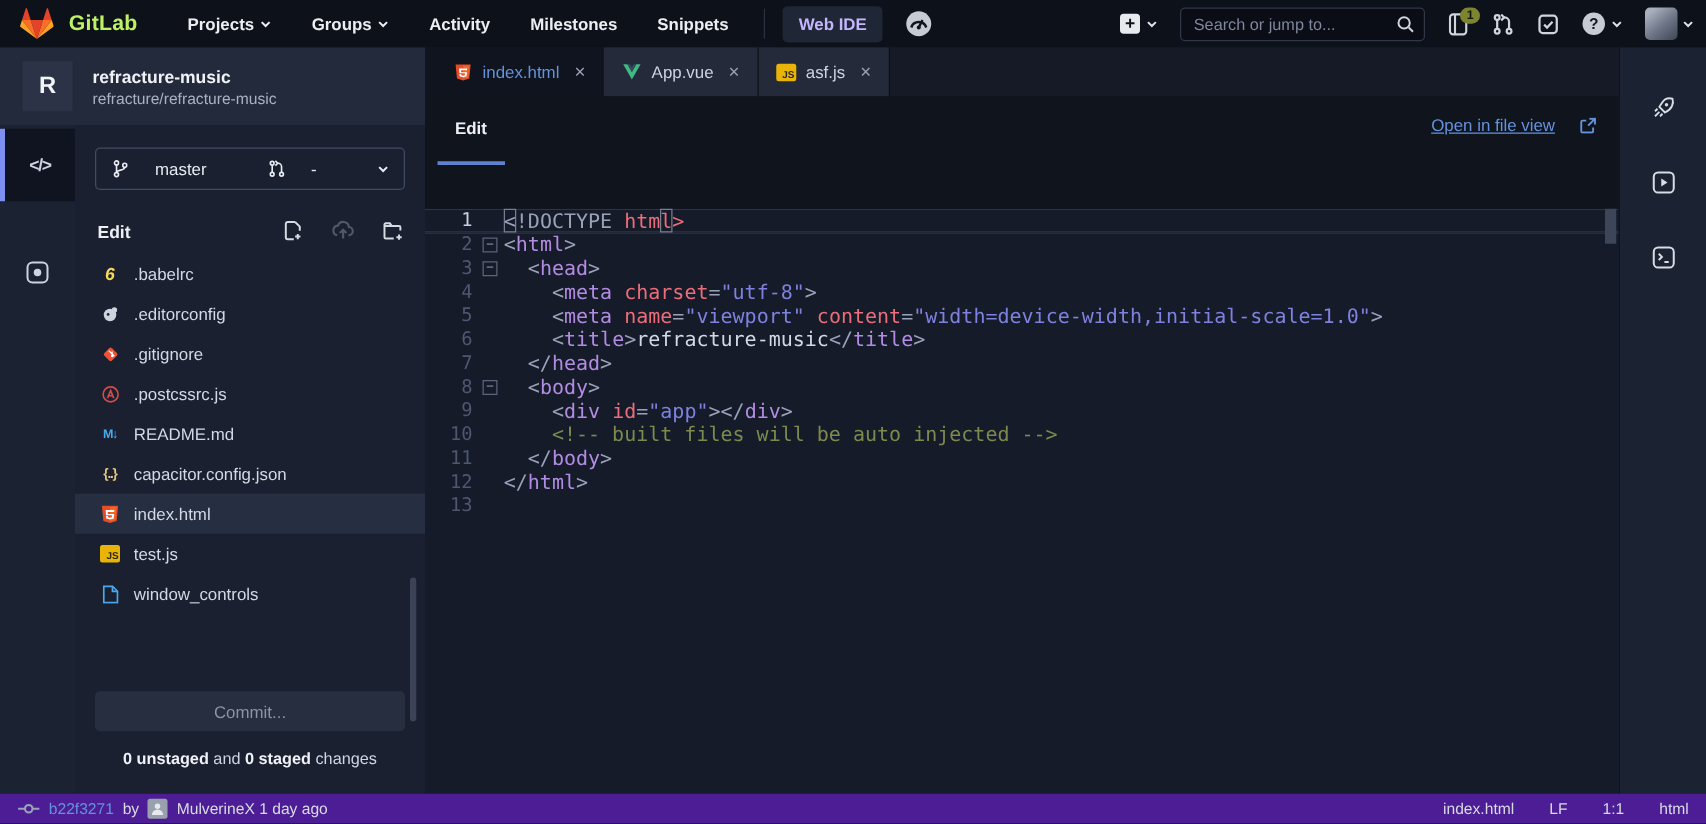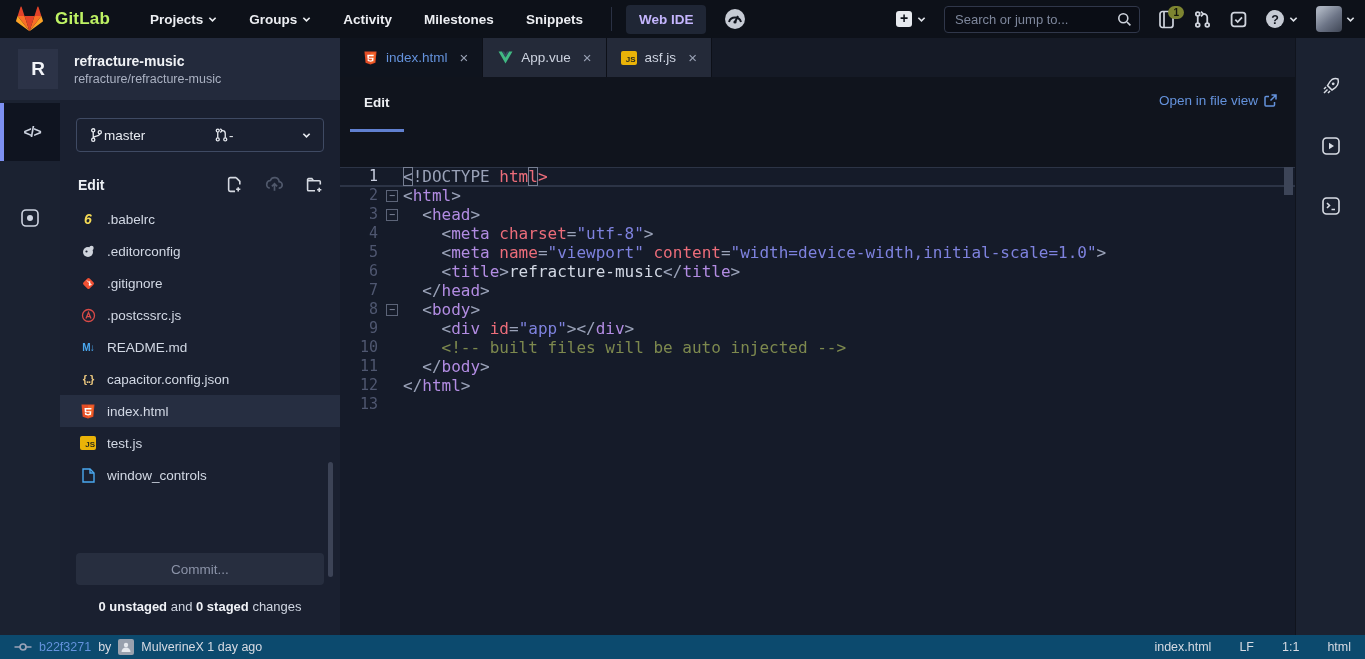--- a/index.html
+++ b/index.html
@@ -47,21 +47,21 @@
   .proj-path { font-size:12.5px; color:#aab1c2; }
 
   .rail-left { position:absolute; left:0; top:62px; width:60px; bottom:0; background:#1b2231; }
   .rail-item { height:58px; display:flex; align-items:center; justify-content:center; cursor:pointer; }
   .rail-item.active { background:#0f1420; border-left:4px solid #7d90f1; margin-top:3px; }
   .code-glyph { color:#cdd3e0; font-size:14px; font-weight:700; letter-spacing:-1px; }
   .rail-item.review { margin-top:28px; }
 
   .side-panel { position:absolute; left:60px; top:62px; width:280px; bottom:0; background:#1a2030; }
   .branch-box { margin:18px 16px 0 16px; height:34px; border:1px solid #3f4a63; border-radius:4px;
-    display:flex; align-items:center; padding:0 12px; gap:0; cursor:pointer; }
+    display:flex; align-items:center; padding:0 12px; gap:20px; cursor:pointer; }
   .branch-name { color:#e8ebf1; font-size:13.5px; flex:0 0 auto; }
   .mr-dash { color:#e8ebf1; font-size:13.5px; }
   .branch-spacer { flex:1; }
   .panel-edit-row { display:flex; align-items:center; margin:24px 16px 0 18px; }
   .panel-edit-title { font-size:14px; font-weight:700; color:#eceff4; flex:1; }
   .panel-edit-row .tool { margin-left:22px; cursor:pointer; display:flex; }
   .file-list { margin-top:10px; }
   .file-row { height:32px; display:flex; align-items:center; gap:11px; padding-left:20px;
     font-size:13.5px; color:#d2d8e4; cursor:pointer; }
   .file-row.selected { background:#262e41; }
@@ -89,21 +89,21 @@
     background:#242a39; color:#cdd3e0; border-right:1px solid #0d1018; cursor:pointer; }
   .tab:first-child { border-left:8px solid #0f141e; border-left-width:8px; }
   .tab.active { background:#0f141e; color:#6492dc; }
   .tab .close { color:#9aa2b5; font-size:15px; margin-left:4px; }
   .edit-bar { position:absolute; left:0; right:0; top:39px; height:90px; background:#10141d; }
   .edit-mode-tab { position:absolute; left:10px; top:18px; font-size:13.5px; font-weight:700;
     color:#eef0f4; padding:0 14px 22px 14px; cursor:pointer; }
   .edit-mode-tab::after { content:""; position:absolute; left:0; right:0; bottom:0; height:3px;
     background:#6080d0; }
   .open-file-link { position:absolute; right:18px; top:16px; color:#6492dc; font-size:13.5px;
-    cursor:pointer; display:flex; align-items:center; gap:6px; }
+    cursor:pointer; display:flex; align-items:center; gap:20px;text-decoration:underline; }
 
   .code-area { position:absolute; left:0; right:0; top:129px; bottom:0; background:#151b29;
     font-family:"DejaVu Sans Mono", monospace; font-size:16px; }
   .code-line { display:flex; height:19px; line-height:19px; white-space:pre; }
   .code-line.current { box-shadow:0 1px 0 #2c3446, 0 -1px 0 #2c3446 inset,0 1px 0 #2c3446 inset; }
   .ln { width:38px; text-align:right; color:#4f5770; font-size:15px; flex:0 0 auto; }
   .code-line.current .ln { color:#c9cfdf; }
   .fold { width:25px; flex:0 0 auto; position:relative; }
   .fold.has::before { content:"\2212"; position:absolute; left:8px; top:4px; width:10px; height:10px;
     border:1px solid #5c6478; color:#8d95a9; font-size:10px; line-height:9px; text-align:center; }
@@ -113,21 +113,21 @@
   .tk.box { outline:1px solid #767e92; outline-offset:-1px; }
   .editor-scrollbar { position:absolute; right:2px; top:0; width:9px; height:28px; background:#3d4558; }
 
   .rail-right { position:absolute; right:0; top:0; width:70px; bottom:0; background:#1b2231;
     border-left:1px solid #10141d; display:flex; flex-direction:column; align-items:center; }
   .rail-right .ritem { margin-top:0; height:60px; display:flex; align-items:center;
     justify-content:center; width:100%; cursor:pointer; }
   .rail-right .ritem:first-child { margin-top:18px; }
 
   
-  .status-bar { position:absolute; left:0; right:0; bottom:0; height:24px; background:#0c4a6e;
+  .status-bar { position:absolute; left:0; right:0; bottom:0; height:24px; background:#4c1d95;
     display:flex; align-items:center; font-size:12.5px; color:#d7dbe3; padding:0 14px; }
   .sb-left { display:flex; align-items:center; gap:7px; }
   .sb-sha { color:#6492dc; cursor:pointer; }
   .sb-avatar { width:16px; height:16px; border-radius:2px; background:#99a1ae; display:flex;
     align-items:center; justify-content:center; }
   .sb-right { margin-left:auto; display:flex; align-items:center; gap:28px; }
   .sb-right span { cursor:pointer; }
   svg { display:block; }
 </style>
 </head>

